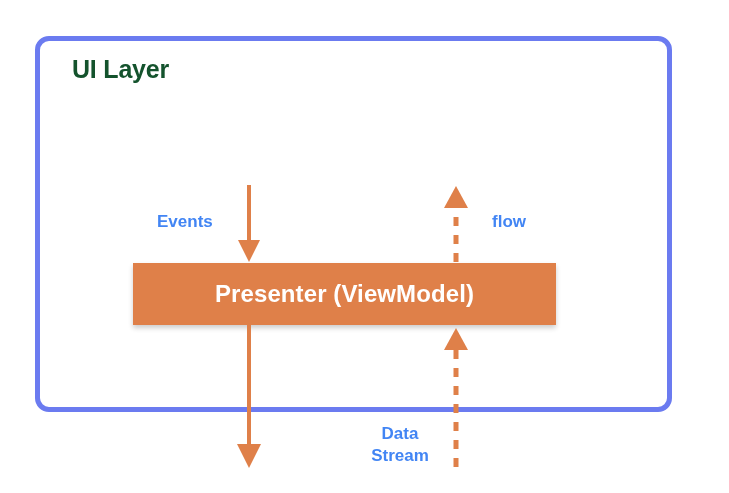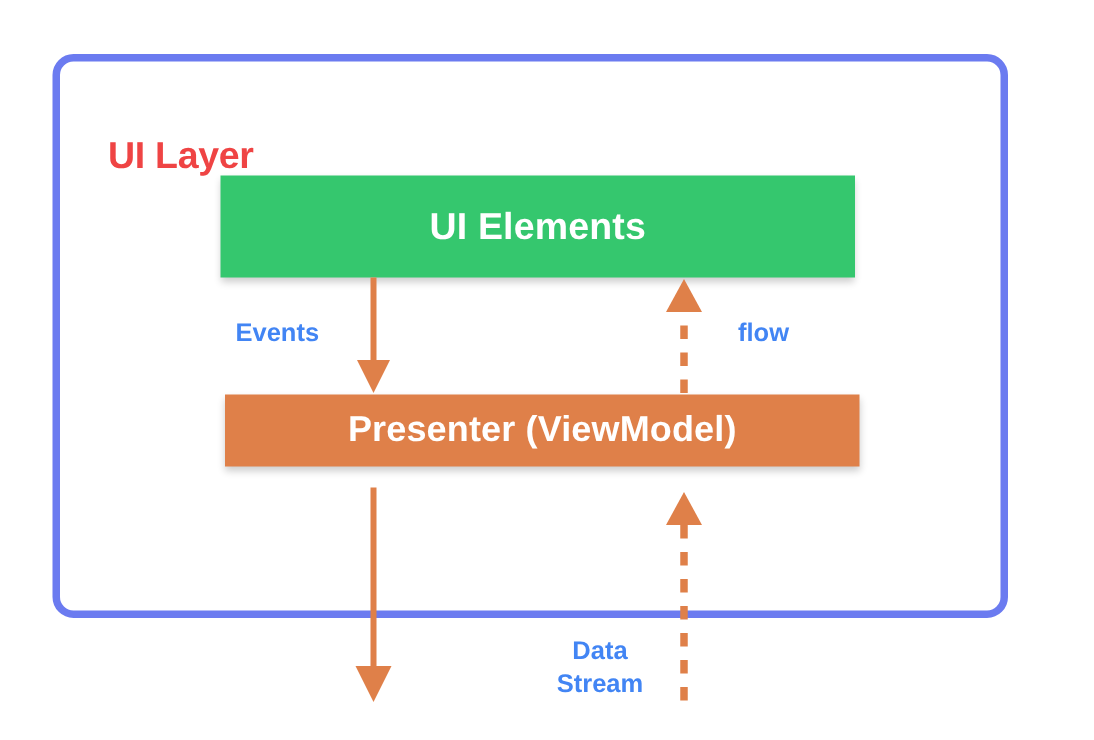--- a/index.html
+++ b/index.html
@@ -36,24 +36,23 @@
     border-radius: 14px;
     background: #ffffff;
   }
 
   .layer-title {
     position: absolute;
     left: 72px;
     top: 55px;
     font-size: 25px;
     font-weight: bold;
-    color: #ef4444;
+    color: #14532d;
     letter-spacing: -0.2px;
     white-space: nowrap;
-    margin-top: 35px;
   }
 
   
   .block {
     position: absolute;
     box-sizing: border-box;
     display: flex;
     align-items: center;
     justify-content: center;
     color: #ffffff;
@@ -66,24 +65,24 @@
   .block-ui-elements {
     left: 147px;
     top: 117px;
     width: 423px;
     height: 68px;
     background: #35c76e;
     font-size: 25px;
   }
 
   .block-presenter {
-    left: 150px;
+    left: 133px;
     top: 263px;
     width: 423px;
-    height: 48px;
+    height: 62px;
     background: #df8049;
     font-size: 24px;
   }
 
   
   .edge-label {
     position: absolute;
     color: #4285f4;
     font-weight: bold;
     font-size: 17px;
@@ -129,23 +128,20 @@
 </style>
 </head>
 <body>
 
 <div id="diagram-canvas">
 
   <div class="layer-box"></div>
 
   <div class="layer-title">UI Layer</div>
 
-  <div class="block block-ui-elements">
-    <span>UI Elements</span>
-  </div>
 
   <div class="block block-presenter">
     <span>Presenter (ViewModel)</span>
   </div>
 
   <div class="edge-label label-events">Events</div>
 
   <div class="edge-label label-flow">flow</div>
 
 

